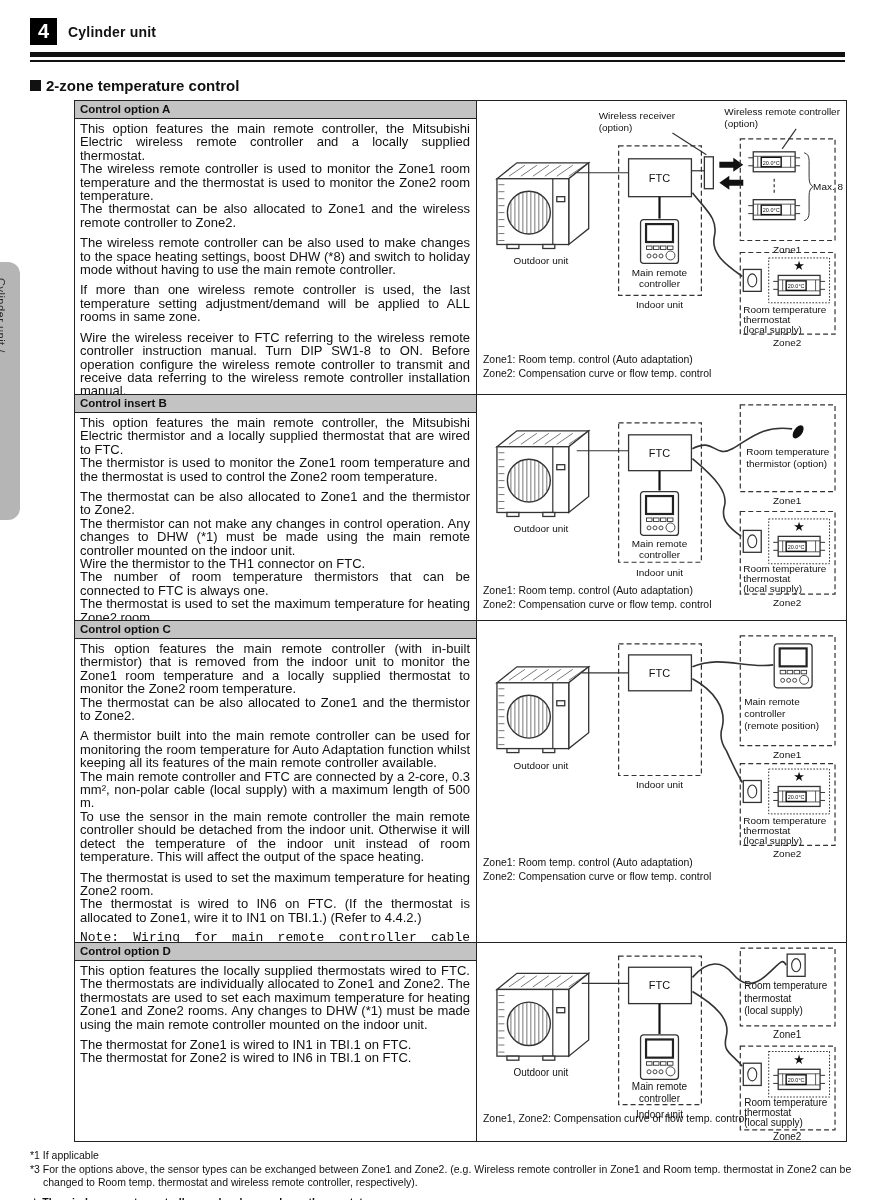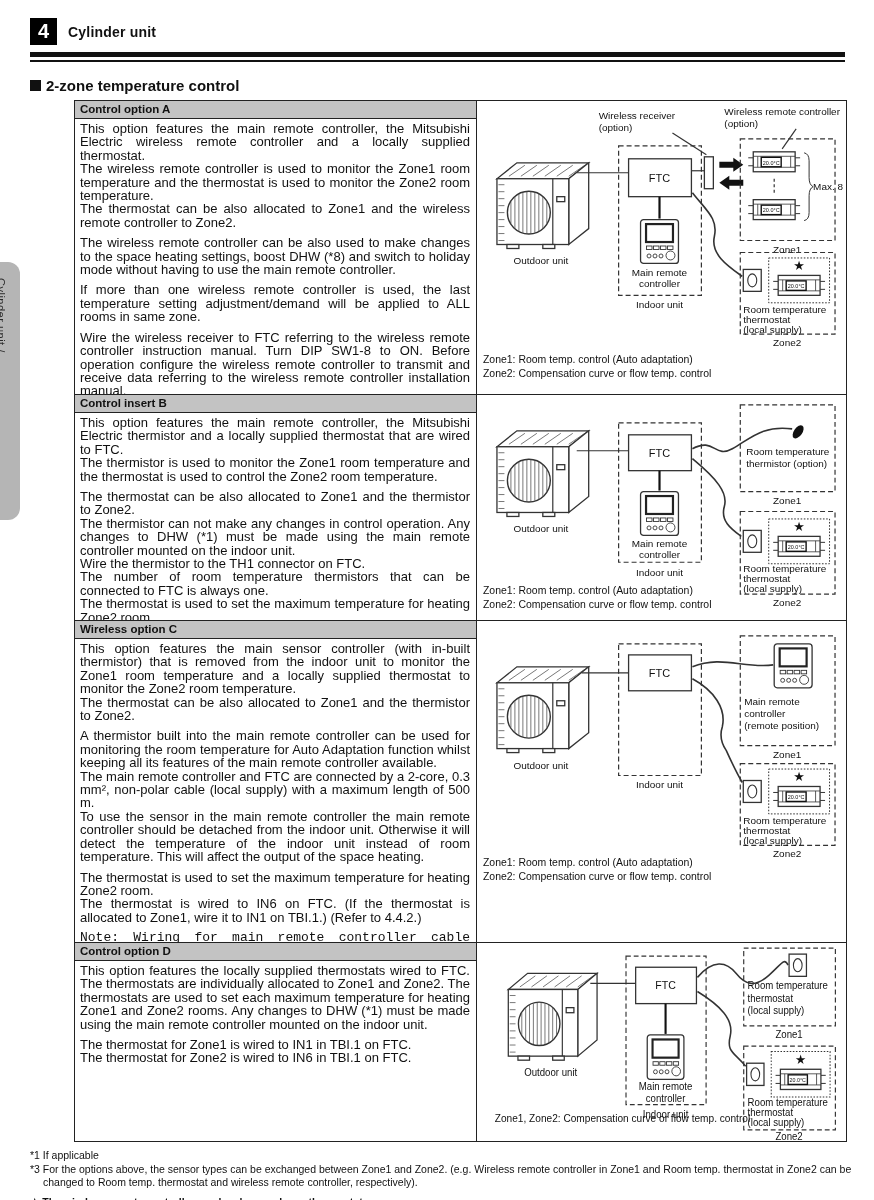--- a/index.html
+++ b/index.html
@@ -20,21 +20,21 @@
   .section-bullet{width:11px;height:11px;background:#111;}
   
   .side-tab{position:absolute;left:-12px;top:262px;width:32px;height:258px;background:#b5b5b5;
     border-radius:0 12px 12px 0;}
   .side-tab-label{position:absolute;top:16px;left:7px;writing-mode:vertical-rl;
     font-size:11px;color:#2a2a2a;letter-spacing:.5px;white-space:nowrap;}
   
   .doc-table{position:absolute;left:30px;top:100px;width:773px;height:1042px;
     border:1.6px solid #222;box-sizing:border-box;display:flex;flex-direction:column;margin-left:44px;}
   .row{display:flex;border-bottom:1.6px solid #222;box-sizing:border-box;}
-  .row:last-child{border-bottom:none;flex:1;gap:12px;}
+  .row:last-child{border-bottom:none;flex:1;}
   .row-a{height:294px;}.row-b{height:226px;}.row-c{height:322px;}
   .cell-text{width:402px;border-right:1.2px solid #222;box-sizing:border-box;
     display:flex;flex-direction:column;overflow:hidden;}
   .opt-header{background:#c3c3c3;border-bottom:1.1px solid #222;
     font-weight:bold;font-size:11.5px;padding:2px 5px 3px;}
   .opt-body{padding:3px 6px 0 5px;font-size:13px;line-height:13.4px;text-align:justify;}
   .opt-body p{margin:0 0 7px 0;white-space:pre-line;}
   .opt-body p.note{white-space:normal;text-indent:-28px;padding-left:28px;font-family:Liberation Mono, monospace;}
   .cell-diagram{flex:1;position:relative;overflow:hidden;}
   svg.diagram{position:absolute;left:0;top:0;width:100%;height:100%;display:block;}
@@ -263,23 +263,23 @@
         <text class="lblc" x="311" y="212">Zone2</text>
         <path class="wire" d="M216,64 C 240,84 252,98 248,112 S 254,134 265,142"></path>
         <text class="cap" x="6" y="200">Zone1: Room temp. control (Auto adaptation)</text>
         <text class="cap" x="6" y="214">Zone2: Compensation curve or flow temp. control</text>
       </svg>
     </div>
   </div>
 
   <div class="row row-c">
     <div class="cell-text">
-      <div class="opt-header">Wireless option C</div>
+      <div class="opt-header">Control option C</div>
       <div class="opt-body">
-        <p>This option features the main sensor controller (with in-built thermistor) that is removed from the indoor unit to monitor the Zone1 room temperature and a locally supplied thermostat to monitor the Zone2 room temperature.
+        <p>This option features the main remote controller (with in-built thermistor) that is removed from the indoor unit to monitor the Zone1 room temperature and a locally supplied thermostat to monitor the Zone2 room temperature.
 The thermostat can be also allocated to Zone1 and the thermistor to Zone2.</p>
         <p>A thermistor built into the main remote controller can be used for monitoring the room temperature for Auto Adaptation function whilst keeping all its features of the main remote controller available.
 The main remote controller and FTC are connected by a 2-core, 0.3 mm², non-polar cable (local supply) with a maximum length of 500 m.
 To use the sensor in the main remote controller the main remote controller should be detached from the indoor unit. Otherwise it will detect the temperature of the indoor unit instead of room temperature. This will affect the output of the space heating.</p>
         <p>The thermostat is used to set the maximum temperature for heating Zone2 room.
 The thermostat is wired to IN6 on FTC. (If the thermostat is allocated to Zone1, wire it to IN1 on TBI.1.) (Refer to 4.4.2.)</p>
         <p class="note"><span>Note:</span> <span>Wiring for main remote controller cable shall be (5 cm or more) apart from power source wiring so that it is not influenced by electrical noise from power source wiring. (Do NOT insert main remote controller cable and power source wiring in the same conduit.)</span></p>
       </div>
     </div>
     <div class="cell-diagram">

